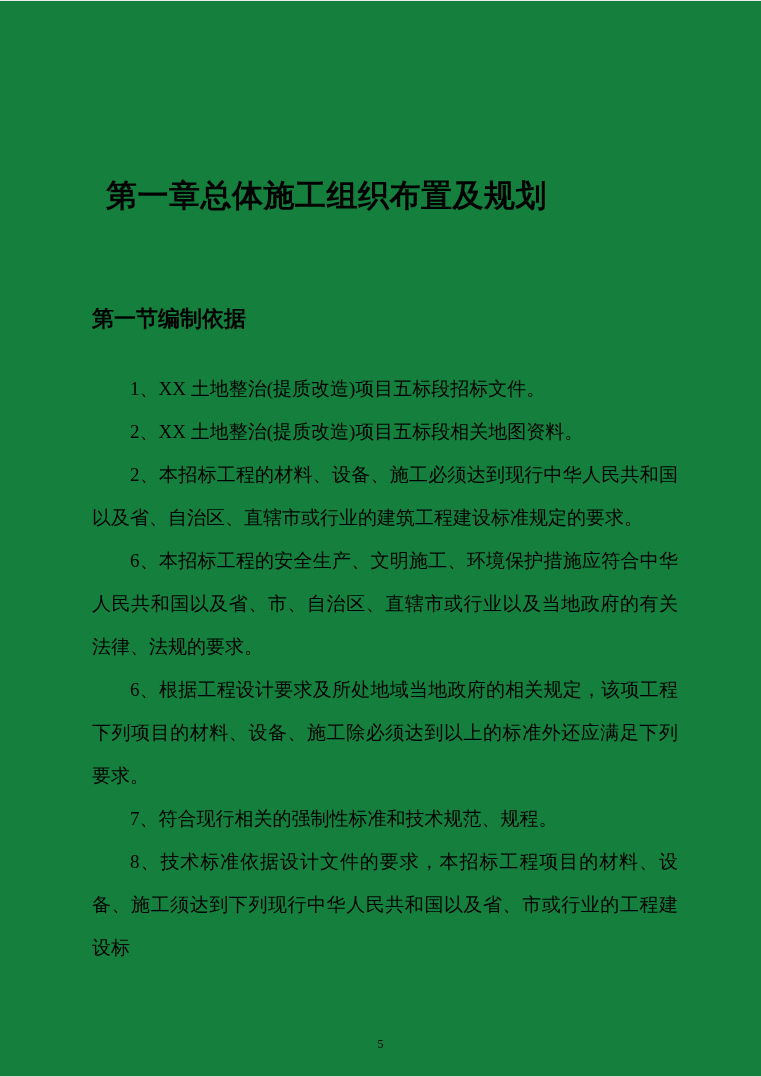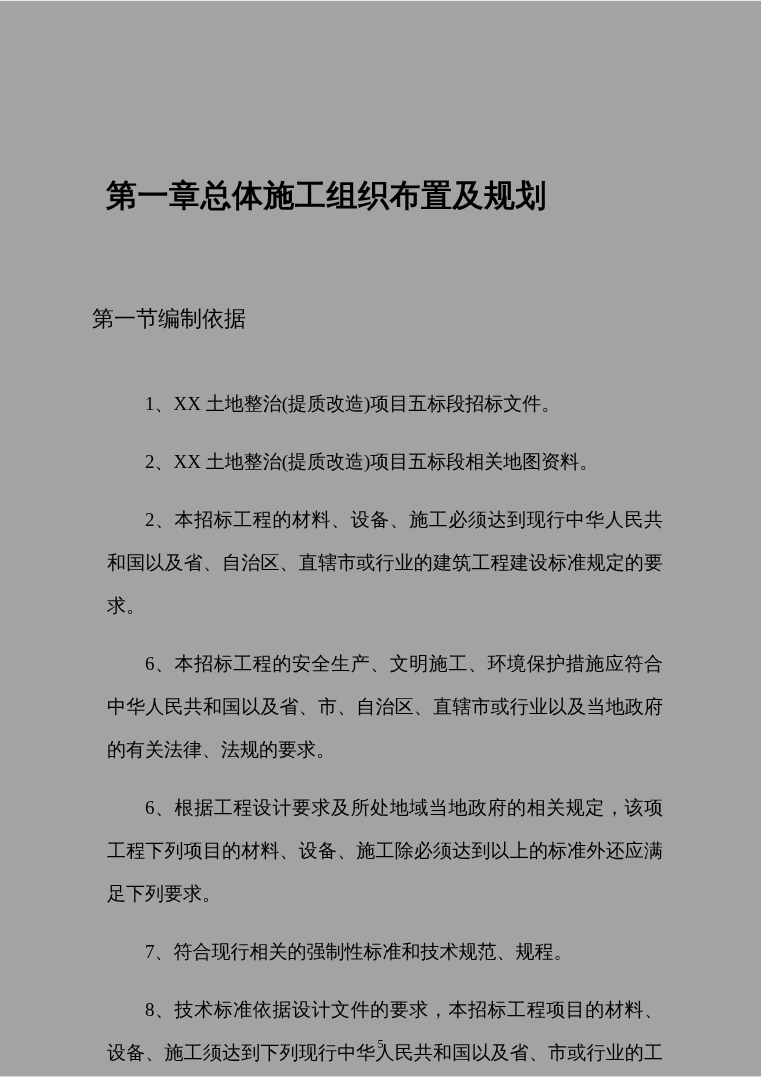--- a/index.html
+++ b/index.html
@@ -4,21 +4,21 @@
 <style>
   html, body {
     margin: 0;
     padding: 0;
     background: #ffffff;
   }
   .page {
     position: relative;
     width: 761px;
     height: 1077px;
-    background: #a3a3a3;
+    background: #15803d;
     color: #000000;
     font-family: "Liberation Serif", "DejaVu Serif", serif;
     overflow: hidden;
     box-sizing: border-box;
     border-top: 1px solid #ececec;
     border-bottom: 1px solid #d9d9d9;
   }
   .chapter-title {
     position: absolute;
     top: 174px;
@@ -28,34 +28,34 @@
     font-weight: bold;
     letter-spacing: 0.5px;
     white-space: nowrap;
   }
   .section-heading {
     position: absolute;
     top: 303px;
     left: 92px;
     margin: 0;
     font-size: 22px;
-    font-weight: normal;
+    font-weight: bold;
     white-space: nowrap;
   }
   .body-text {
     position: absolute;
     top: 366px;
     left: 92px;
     width: 586px;
     font-size: 19px;
     line-height: 43px;
     text-align: justify;
   }
   .body-text p {
-    margin: 15px;
+    margin: 0;
     padding: 0;
     text-indent: 2em;
   }
   .footer {
     position: absolute;
     left: 0;
     bottom: 24px;
     width: 100%;
     text-align: center;
     font-size: 12px;

